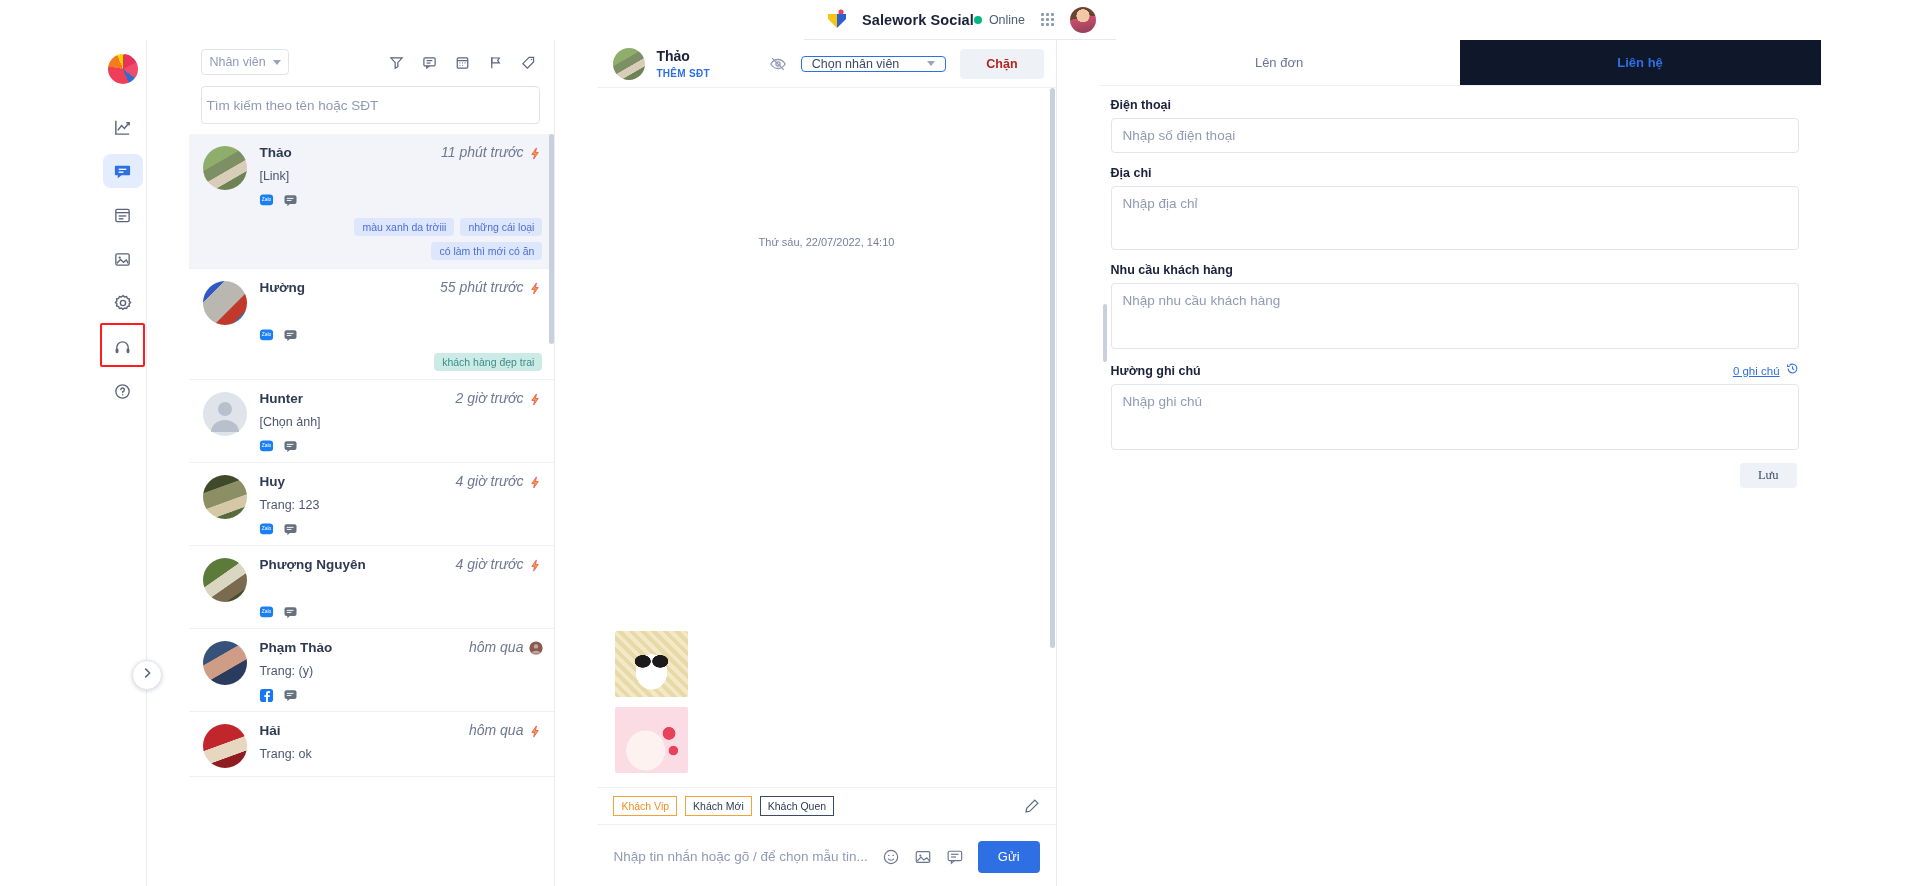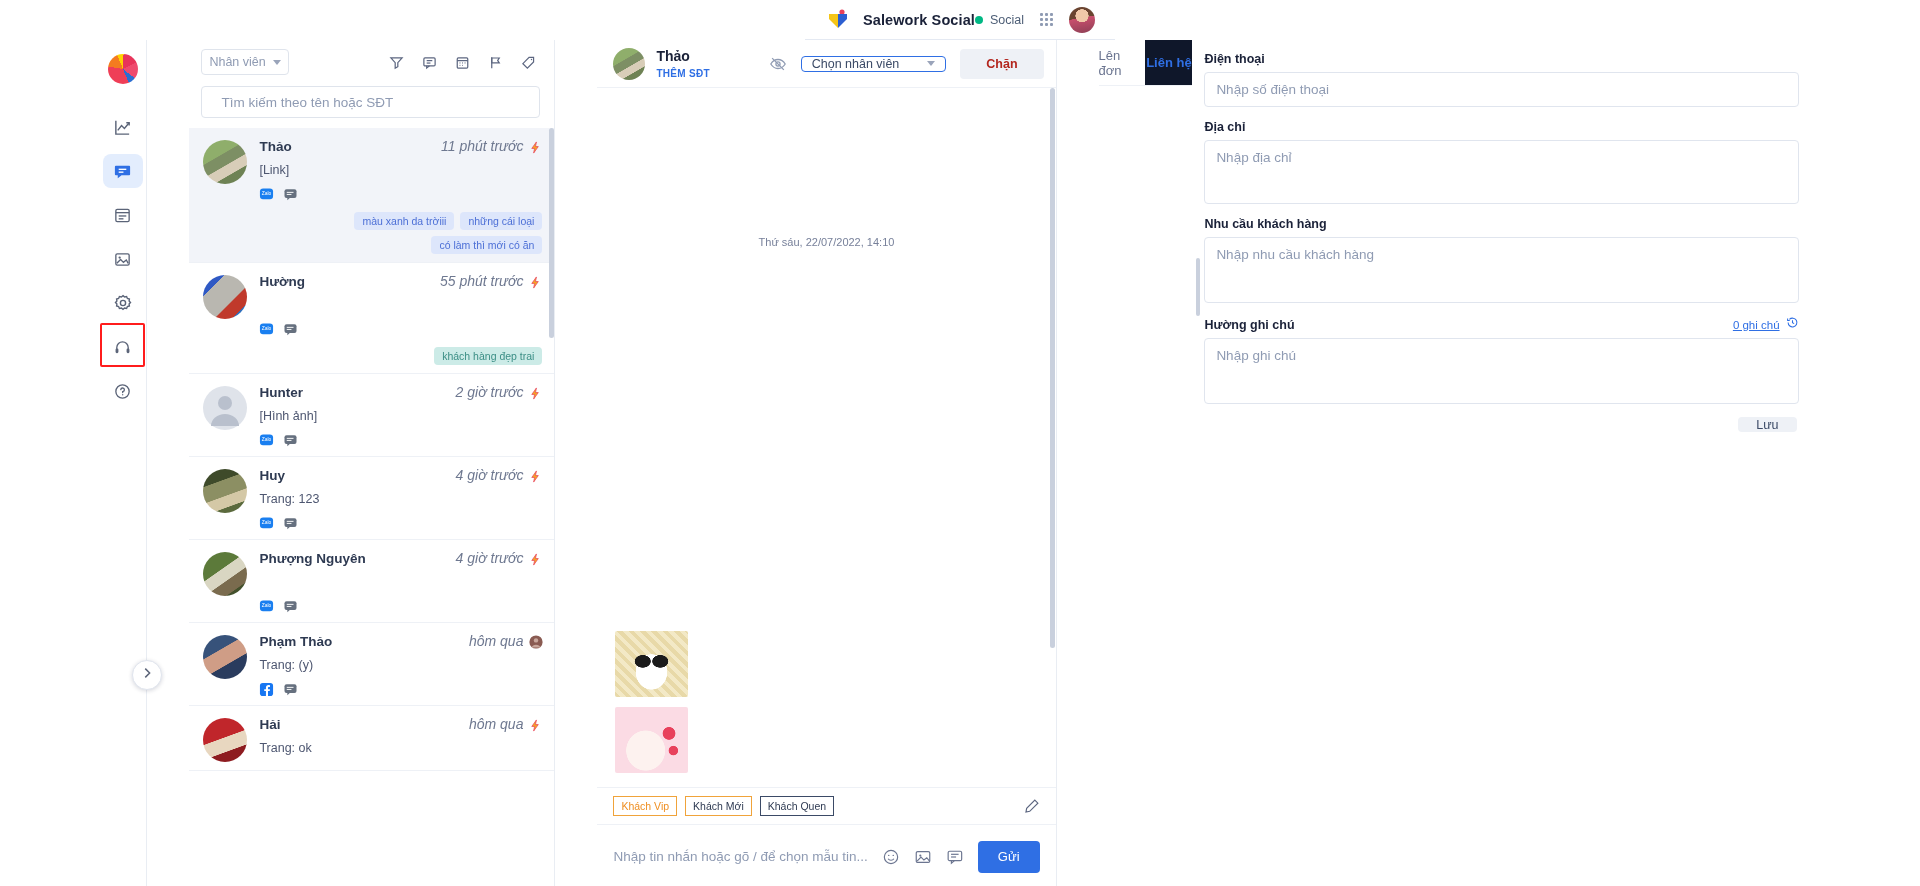--- a/index.html
+++ b/index.html
@@ -83,22 +83,22 @@
   .emp-select {
     width: 88px; height: 26px; border: 1px solid #dfe4ec; border-radius: 4px;
     display: flex; align-items: center; justify-content: space-between;
     padding: 0 7px; font-size: 12.5px; color: #8f9bb3; cursor: pointer; background: #fff;
   }
   .caret { width: 0; height: 0; border-left: 4px solid transparent; border-right: 4px solid transparent; border-top: 5px solid #9aa4ba; }
   .toolbar-icons { margin-left: auto; display: flex; align-items: center; gap: 18px; color: #5c6680; padding-right: 4px; }
   .toolbar-icons .ti { cursor: pointer; display: flex; }
   .searchwrap { padding: 2px 14px 10px 12px; }
   .searchbox {
-    width: 100%; height: 32px; border: 1px solid #dfe4ec; border-radius: 4px;
-    display: flex; align-items: center; padding: 0 19px;
+    width: 100%; height: 38px; border: 1px solid #dfe4ec; border-radius: 4px;
+    display: flex; align-items: center; padding: 0 4px;
     font-size: 13.5px; color: #8f9bb3; background: #fff;
   }
   .conv-scroll { flex: 1; overflow: hidden; position: relative; }
   .conv-item {
     display: flex; padding: 10px 12px 8px 14px; gap: 12px;
     border-bottom: 1px solid #eef1f6; position: relative; cursor: pointer;
   }
   .conv-item.selected { background: #f2f4f9; }
   .conv-av { width: 44px; height: 44px; min-width: 44px; border-radius: 50%; margin-top: 2px; }
   .av1 { background: linear-gradient(150deg,#8fae6b 0 36%, #7d8f64 37% 55%, #d8cdb8 56% 72%, #6e8254 73%); }
@@ -182,64 +182,64 @@
     display: flex; align-items: center; gap: 14px; min-height: 62px;
   }
   .composer-input { flex: 1; font-size: 13.5px; color: #8f9bb3; }
   .ci { color: #6b7590; display: flex; cursor: pointer; }
   .send-btn {
     height: 32px; padding: 0 20px; background: #2f6fe4; border: none; border-radius: 4px;
     color: #fff; font-size: 13px; cursor: pointer; font-family: "Liberation Sans", sans-serif;
   }
 
   
-  .rightcol { width: 722px; min-width: 722px; display: flex; flex-direction: row; background: #fff; }
+  .rightcol { width: 722px; min-width: 722px; display: flex; flex-direction: column; background: #fff; }
   .right-tabs { height: 46px; min-height: 46px; display: flex; border-bottom: 1px solid #eef1f6; }
   .rtab {
     flex: 1; display: flex; align-items: center; justify-content: center;
     font-size: 13px; color: #6b7590; cursor: pointer;
   }
   .rtab.active { background: #0f172a; color: #2f6fe4; font-weight: bold; }
   .right-body { flex: 1; padding: 12px 22px 0 12px; overflow: hidden; position: relative; }
   .fld-label { font-size: 12.5px; font-weight: bold; color: #1a2138; margin-bottom: 6px; }
   .fld-row { display: flex; align-items: baseline; margin-bottom: 6px; }
   .fld-link { margin-left: auto; font-size: 11.5px; color: #2f6fe4; text-decoration: underline; cursor: pointer; }
   .hist-icon { margin-left: 6px; color: #2f6fe4; display: inline-flex; cursor: pointer; }
   .fld-input {
     width: 100%; border: 1px solid #e0e5ee; border-radius: 4px;
     padding: 9px 11px; font-size: 13.5px; color: #8f9bb3; background: #fff;
     margin-bottom: 13px;
   }
   .fld-input.tall { height: 64px; }
   .fld-input.tall2 { height: 66px; }
   .save-row { display: flex; justify-content: flex-end; padding-right: 2px; margin-top: 8px; }
   .save-btn {
-    height: 15px; padding: 0 18px; background: #eef1f6; border: none; border-radius: 4px;
-    font-size: 12.5px; color: #3b4a66; cursor: pointer; font-family: Liberation Sans, sans-serif;
+    height: 25px; padding: 0 18px; background: #eef1f6; border: none; border-radius: 4px;
+    font-size: 12.5px; color: #3b4a66; cursor: pointer; font-family: Liberation Serif, serif;
   }
   .note-scrollbar { position: absolute; left: 4px; top: 218px; width: 4px; height: 58px; background: #c9d0dd; border-radius: 3px; }
 </style>
 </head>
 <body>
 
 <div class="app">
 
   <div class="topbar">
     <div class="brand-logo">
       <svg width="26" height="26" viewBox="0 0 26 26">
         <circle cx="17" cy="5" r="2.6" fill="#e8415c"></circle>
         <path d="M4 7 L13 7 L13 21 L4 12 Z" fill="#f5c518"></path>
         <path d="M13 7 L22 7 L22 12 L13 21 Z" fill="#2c5fd1"></path>
       </svg>
     </div>
     <div class="brand-title">Salework Social</div>
     <div class="topbar-right">
       <div class="online-pill">
         <span class="online-dot"></span>
-        <span>Social</span>
+        <span>Online</span>
       </div>
       <div class="grid-icon">
         <i></i>
           <i></i>
           <i></i>
           <i></i>
           <i></i>
           <i></i>
           <i></i>
           <i></i>
@@ -479,21 +479,21 @@
               <span class="conv-name">Hunter</span>
               <span class="conv-meta">
                 <span class="conv-time">2 giờ trước</span>
                 <span class="bolt">
                   <svg width="13" height="13" viewBox="0 0 14 14">
                       <path d="M8 1 L3 8 h3 l-1 5 5-7 h-3 z" fill="#f5a623" stroke="#e8415c" stroke-width=".8"></path>
                     </svg>
                 </span>
               </span>
             </div>
-            <div class="conv-snippet">[Hình ảnh]</div>
+            <div class="conv-snippet">[Chọn ảnh]</div>
             <div class="conv-chanicons">
               <span class="chan">
                 <svg width="15" height="15" viewBox="0 0 16 16">
                     <rect x="1" y="1.5" width="14" height="11.5" rx="3.4" fill="#1a7ff0"></rect>
                     <path d="M3 13 l2.3-2.2 h2 z" fill="#1a7ff0"></path>
                     <text x="8" y="9" font-size="5.3" fill="#fff" text-anchor="middle" font-family="Liberation Sans">Zalo</text>
                   </svg>
               </span>
               <span class="chan">
                 <svg width="15" height="15" viewBox="0 0 16 16">

